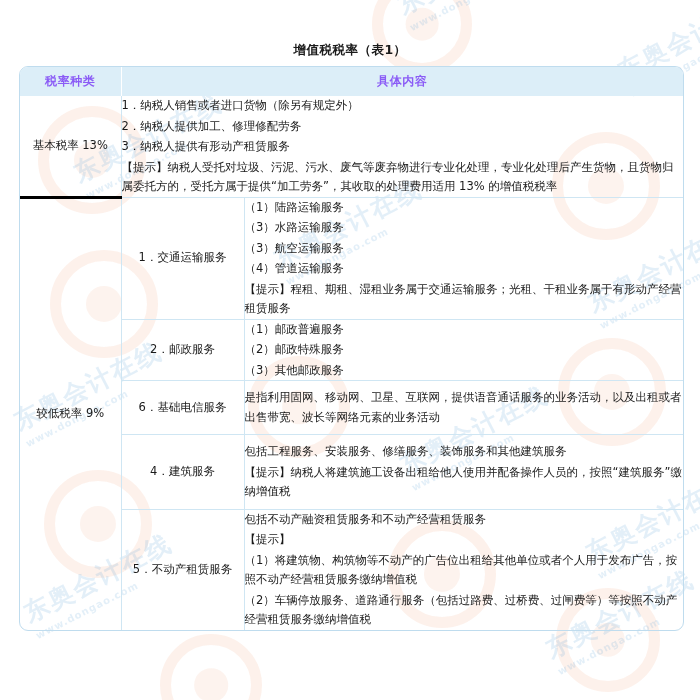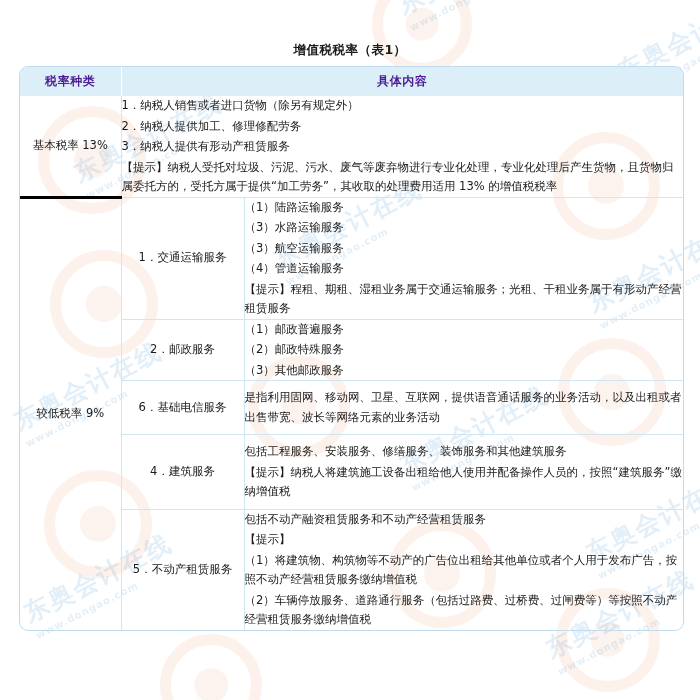--- a/index.html
+++ b/index.html
@@ -133,21 +133,21 @@
     font-size: 11.5px;
     line-height: 19.5px;
   }
   table.vat th, table.vat td {
     vertical-align: middle;
     padding: 0;
   }
 
   thead th {
     background: #dceef8;
-    color: #4c1d95;
+    color: #8b5cf6;
     font-size: 12px;
     font-weight: bold;
     height: 29px;
     letter-spacing: 0.6px;
     text-align: center;
     border: none;
   }
   thead th.col-kind { width: 101px; }
   thead th.col-detail { border-left: 1px solid #ffffff; }
 

